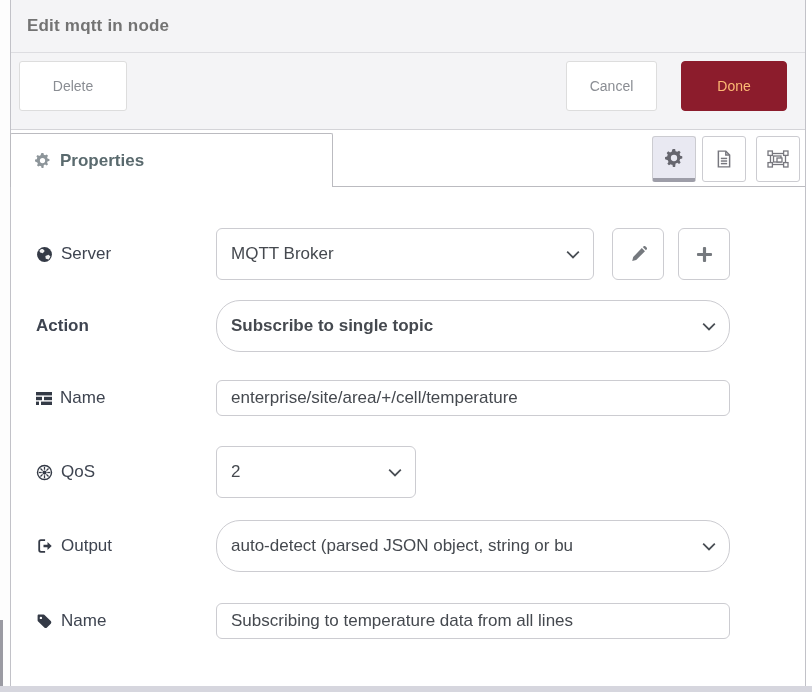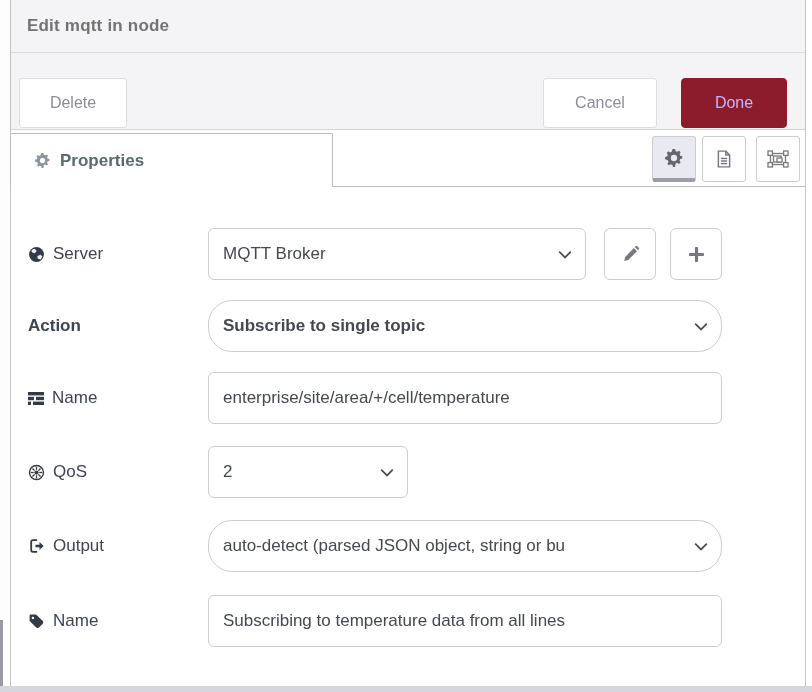--- a/index.html
+++ b/index.html
@@ -15,57 +15,57 @@
   .dialog{position:absolute;left:10px;top:0;width:796px;height:686px;background:#fff;
           border-left:1px solid #c2c2c8;border-right:1px solid #c2c2c8;}
 
   
   .hdr{height:53px;background:#f4f4f6;border-bottom:1px solid #dddde1;
        display:flex;align-items:center;padding-left:16px;}
   .hdr-title{font-size:17px;font-weight:bold;color:#737373;letter-spacing:.2px;}
 
   
   .toolbar{position:relative;height:77px;background:#f4f4f6;border-bottom:1px solid #d4d4d8;}
-  .btn{position:absolute;top:25px;height:50px;border-radius:3px;font-size:16px;
+  .btn{position:absolute;top:8px;height:50px;border-radius:3px;font-size:14px;
        display:flex;align-items:center;justify-content:center;cursor:pointer;
        font-family:"Liberation Sans",sans-serif;}
   .btn-plain{background:#fff;border:1px solid #ddd;color:#8a8d93;}
   .btn-delete{left:8px;width:108px;}
-  .btn-cancel{right:148px;width:114px;}
+  .btn-cancel{right:148px;width:91px;}
   .btn-done{right:18px;width:106px;background:#8c1c2c;border:1px solid #8c1c2c;
-            color:#c4b5fd;border-radius:4px;}
+            color:#fdba74;border-radius:4px;}
 
   
   .tabrow{position:relative;height:57px;background:#fff;border-bottom:1px solid #bbbbc0;}
   .tab{position:absolute;left:-1px;top:3px;width:323px;height:54px;background:#fff;z-index:2;
        border:1px solid #bbbbc0;border-bottom:none;border-radius:2px 2px 0 0;
        display:flex;align-items:center;padding-left:24px;gap:10px;cursor:pointer;text-align:center;}
   .tab-label{font-size:17px;font-weight:bold;color:#5a6a6e;}
   .tab-gear{color:#8d959a;display:flex;}
   .icon-btn{position:absolute;top:6px;width:44px;height:46px;background:#fff;border:1px solid #ccccd1;
             border-radius:3px;display:flex;align-items:center;justify-content:center;
             color:#77777e;cursor:pointer;}
   .icon-btn.active{background:#e9e9f2;border-bottom:4px solid #9d9da8;color:#66666e;}
   .ib-gear{left:641px;} .ib-doc{left:691px;} .ib-app{left:745px;}
 
   
   .formarea{position:relative;height:498px;background:#fff;}
-  .row{position:absolute;left:17px;right:0;height:52px;display:flex;align-items:center;}
+  .row{position:absolute;left:25px;right:0;height:52px;display:flex;align-items:center;}
   .row-server{top:41px;} .row-action{top:113px;font-weight:bold;} .row-topic{top:185px;}
   .row-qos{top:259px;} .row-output{top:333px;} .row-name{top:408px;}
   .lab{width:180px;display:flex;align-items:center;gap:8px;font-size:17px;color:#3e4450;}
   .lab .ficon{display:flex;color:#343a46;}
 
   .select{position:relative;height:52px;border:1px solid #ccccd1;border-radius:6px;background:#fff;
           display:flex;align-items:center;padding:0 32px 0 14px;font-size:17px;color:#45494f;
           white-space:nowrap;overflow:hidden;cursor:pointer;}
   .select .chev{position:absolute;right:13px;top:50%;margin-top:-4px;color:#4a4f55;display:flex;}
   .sel-server{width:378px;} .sel-wide{width:514px;border-radius:24px;} .sel-qos{width:200px;}
 
-  .tinput{height:52px;width:514px;border:1px solid #ccccd1;border-radius:6px;background:#fff;
+  .tinput{height:36px;width:514px;border:1px solid #ccccd1;border-radius:6px;background:#fff;
           padding:0 14px;font-size:17px;color:#45494f;font-family:"Liberation Sans",sans-serif;outline:none;}
 
   .mini-btn{width:52px;height:52px;border:1px solid #ccccd1;border-radius:6px;background:#fff;
             display:flex;align-items:center;justify-content:center;color:#75797e;cursor:pointer;}
   .gap18{width:18px;} .gap14{width:14px;}
 </style>
 </head>
 <body>
 
 <div class="stage">

